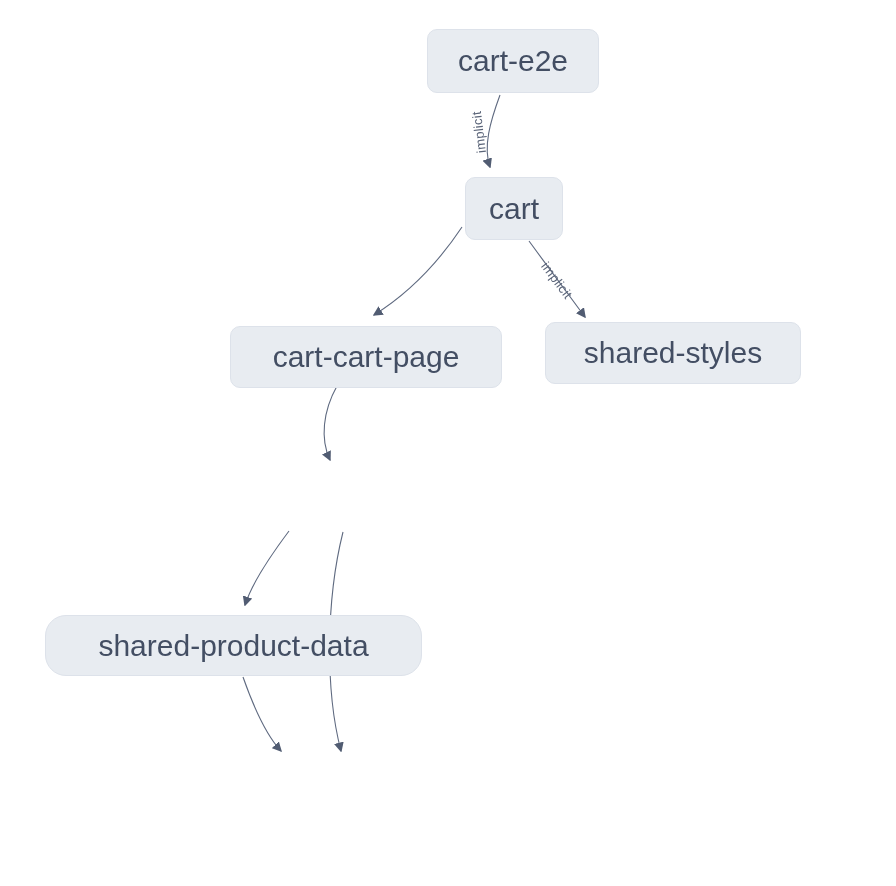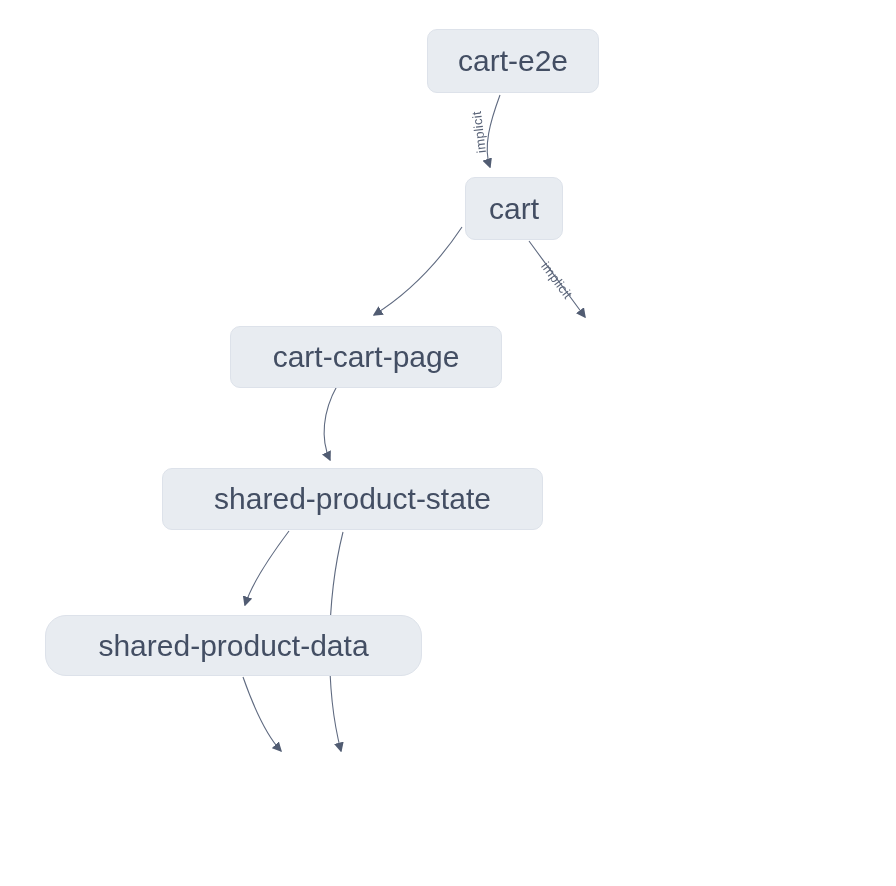--- a/index.html
+++ b/index.html
@@ -79,19 +79,19 @@
 
     <text class="edge-label" x="556" y="281" text-anchor="middle" dominant-baseline="middle" transform="rotate(53 556 281)">implicit</text>
   </svg>
 
   <div class="node" style="left:427px; top:29px;  width:172px; height:64px;">cart-e2e</div>
 
   <div class="node" style="left:465px; top:177px; width:98px;  height:63px;">cart</div>
 
   <div class="node" style="left:218px; top:326px; width:272px; height:62px;margin-left:12px;">cart-cart-page</div>
 
+  <div class="node" style="left:545px; top:322px; width:256px; height:62px;">shared-styles</div>
 
-  <div class="node" style="left:162px; top:468px; width:381px; height:62px;">shared-product-state</div>
 
   <div class="node" style="left:45px;  top:615px; width:377px; height:61px;border-radius:21px;">shared-product-data</div>
 
 
 </div>
 
 </body></html>

